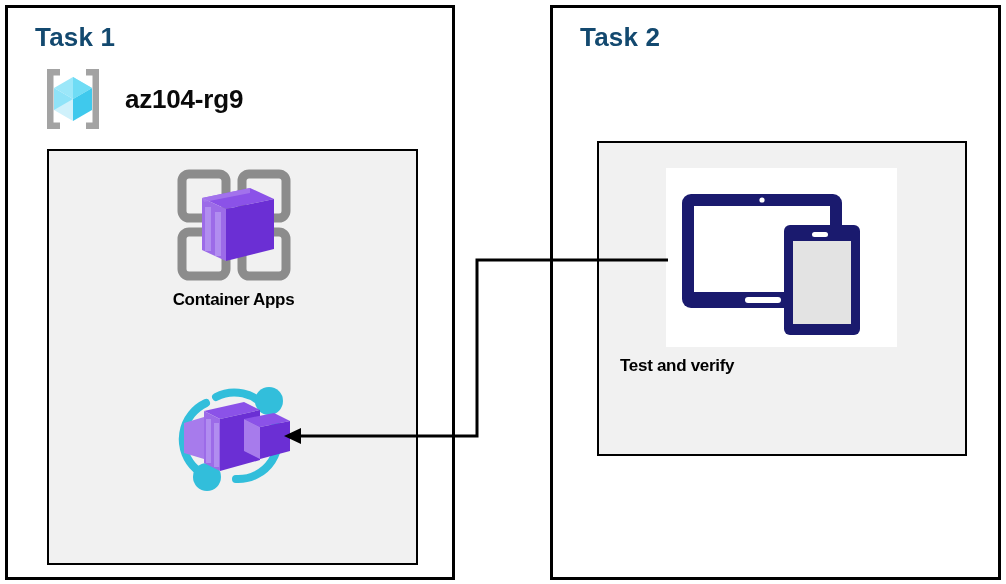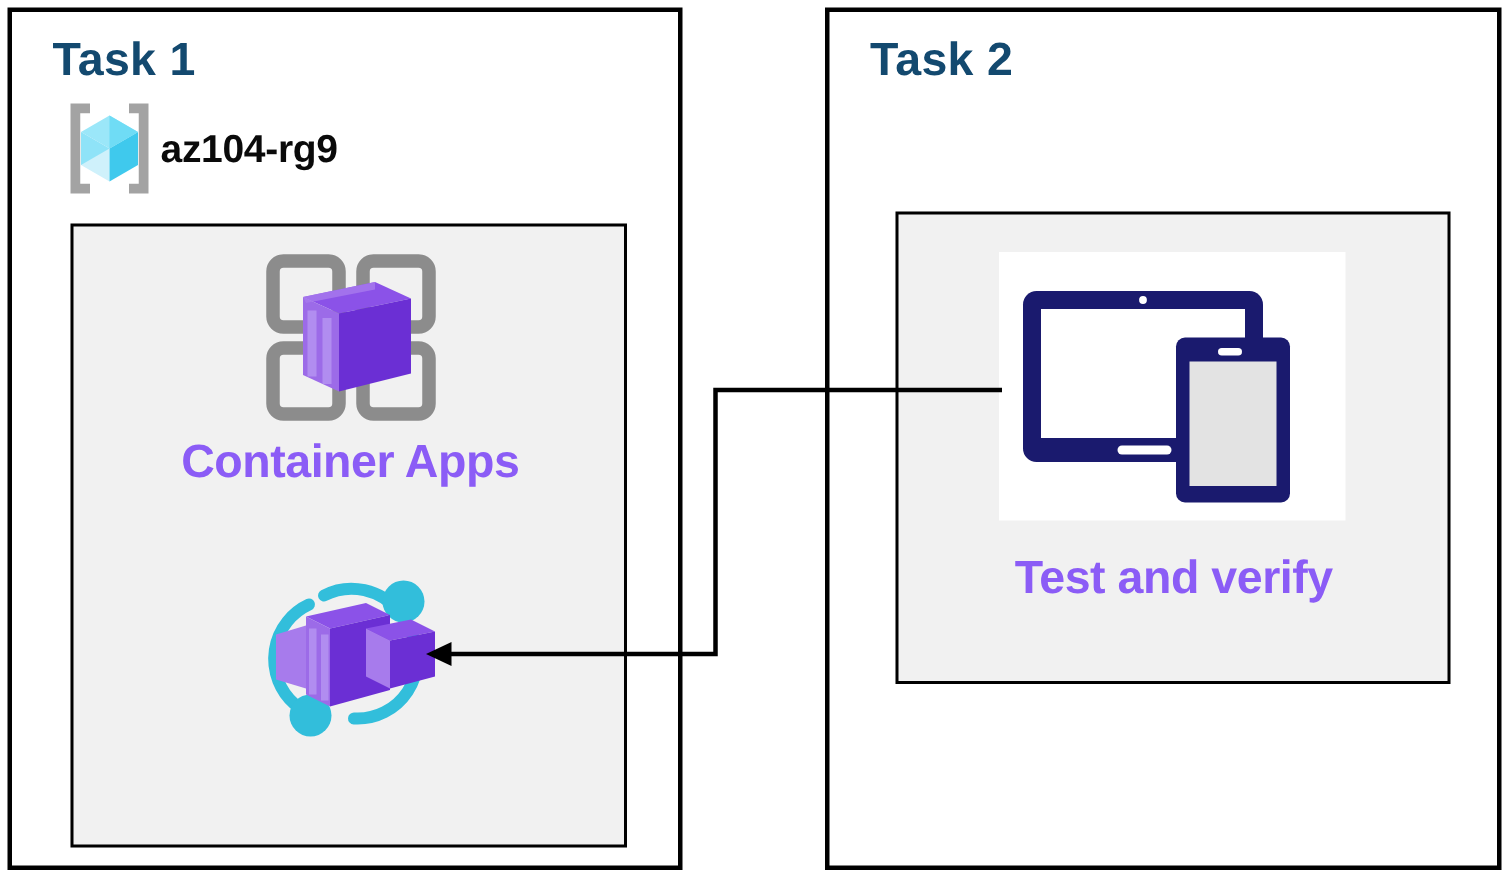--- a/index.html
+++ b/index.html
@@ -25,35 +25,35 @@
     border: 3px solid #000000;
     box-sizing: border-box;
   }
   #task1-panel { left: 5px;   top: 5px; width: 450px; height: 575px; }
   #task2-panel { left: 550px; top: 5px; width: 451px; height: 575px; }
 
   .task-title {
     position: absolute;
     top: 14px;
     left: 27px;
-    font-size: 31px;
+    font-size: 26px;
     font-weight: bold;
     color: #13496F;
     letter-spacing: 0.2px;
     white-space: nowrap;
   }
 
   
   #rg-row {
     position: absolute;
     left: 33px;
     top: 56px;
     display: flex;
     align-items: center;
-    gap: 2px;
+    gap: 20px;
   }
   #rg-label {
     font-size: 26px;
     font-weight: bold;
     color: #0a0a0a;
     white-space: nowrap;
     letter-spacing: -0.2px;
   }
 
   
@@ -65,23 +65,23 @@
   }
   #task1-inner { left: 39px;  top: 141px; width: 371px; height: 416px; }
   #task2-inner { left: 597px; top: 141px; width: 370px; height: 315px; }
 
   
   .icon-block {
     position: absolute;
     text-align: center;
   }
   .res-label {
-    font-size: 31px;
+    font-size: 17px;
     font-weight: bold;
-    color: #8b5cf6;
+    color: #000000;
     line-height: 1.18;
     letter-spacing: -0.3px;
     white-space: nowrap;
   }
 
   #cae-block { left: 63px;  top: 152px; width: 325px; }
   #cae-icon-wrap { height: 130px; display: flex; align-items: center; justify-content: center; }
 
   #capp-block { left: 63px; top: 368px; width: 325px; }
   #capp-icon-wrap { height: 124px; display: flex; align-items: center; justify-content: center; }
@@ -91,23 +91,22 @@
     position: absolute;
     left: 666px;
     top: 168px;
     width: 231px;
     height: 179px;
     background: #ffffff;
   }
   #tv-label-wrap {
     position: absolute;
     left: 620px;
-    top: 367px;
+    top: 356px;
     width: 325px;
-    text-align: center;
   }
 
   
   #connector {
     position: absolute;
     left: 0; top: 0;
     width: 1006px; height: 584px;
     pointer-events: none;
   }
 

